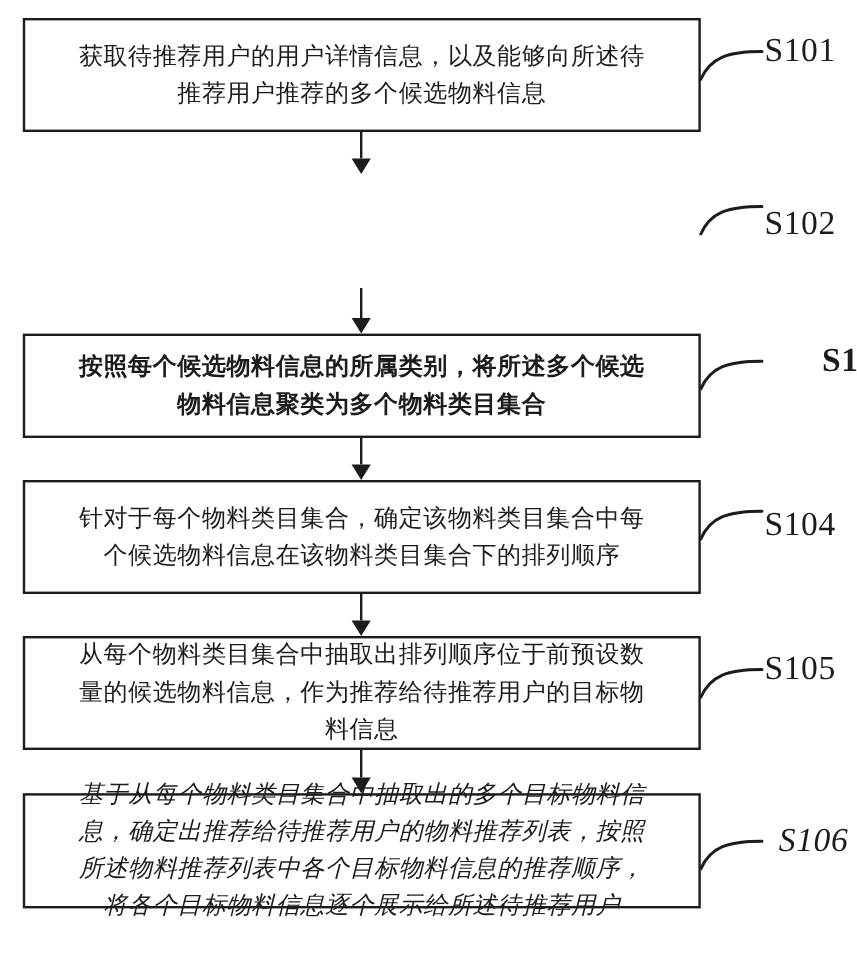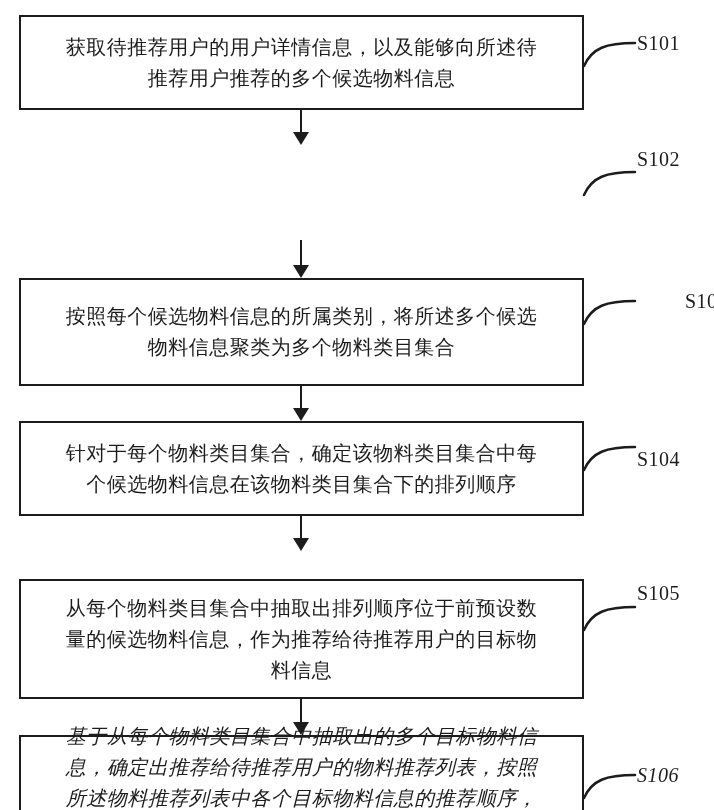--- a/index.html
+++ b/index.html
@@ -35,21 +35,21 @@
     white-space: pre-line;
     text-align: center;
     font-size: 20px;
     line-height: 31px;
     letter-spacing: 0.5px;
     padding: 0 2px;
   }
   .step-label {
     position: absolute;
     left: 637px;
-    font-size: 20px;
+    font-size: 28px;
     line-height: 28px;
     letter-spacing: 0.5px;
   }
   .connector {
     position: absolute;
     left: 582px;
     width: 56px;
     height: 30px;
   }
   .connector path {
@@ -76,30 +76,30 @@
     bottom: 0;
     width: 0;
     height: 0;
     border-left: 8px solid transparent;
     border-right: 8px solid transparent;
     border-top: 13px solid var(--ink, #1c1c1c);
   }
   
   .s1 { height: 95px;  margin-top: 15px; }
   .s2 { height: 95px; }
-  .s3 { height: 108px; }
+  .s3 { height: 87px; font-weight: bold; }
   .s4 { height: 95px; }
-  .s5 { height: 120px; margin-top: 28px; }
+  .s5 { height: 95px; }
   .s6 { height: 96px; font-style: italic; }
   .s1 .step-label { top: 14px; } .s1 .connector { top: 25px; }
-  .s2 .step-label { top: 0; } .s2 .connector { top: 24px; }
+  .s2 .step-label { top: 28px; } .s2 .connector { top: 24px; }
   .s3 .step-label { top: 9px; margin-left: 48px; }  .s3 .connector { top: 20px; }
   .s4 .step-label { top: 24px; } .s4 .connector { top: 23px; }
-  .s5 .step-label { top: 0; } .s5 .connector { top: 25px; }
-  .s6 .step-label { top: 26px; } .s6 .connector { top: 37px; }
+  .s5 .step-label { top: 14px; } .s5 .connector { top: 25px; }
+  .s6 .step-label { top: 26px; margin-left: 12px; } .s6 .connector { top: 37px; }
   .g1 { height: 35px; }
   .g2 { height: 38px; }
   .g3 { height: 35px; }
   .g4 { height: 35px; }
   .g5 { height: 36px; }
 </style>
 </head>
 <body>
 
 <div class="canvas">

